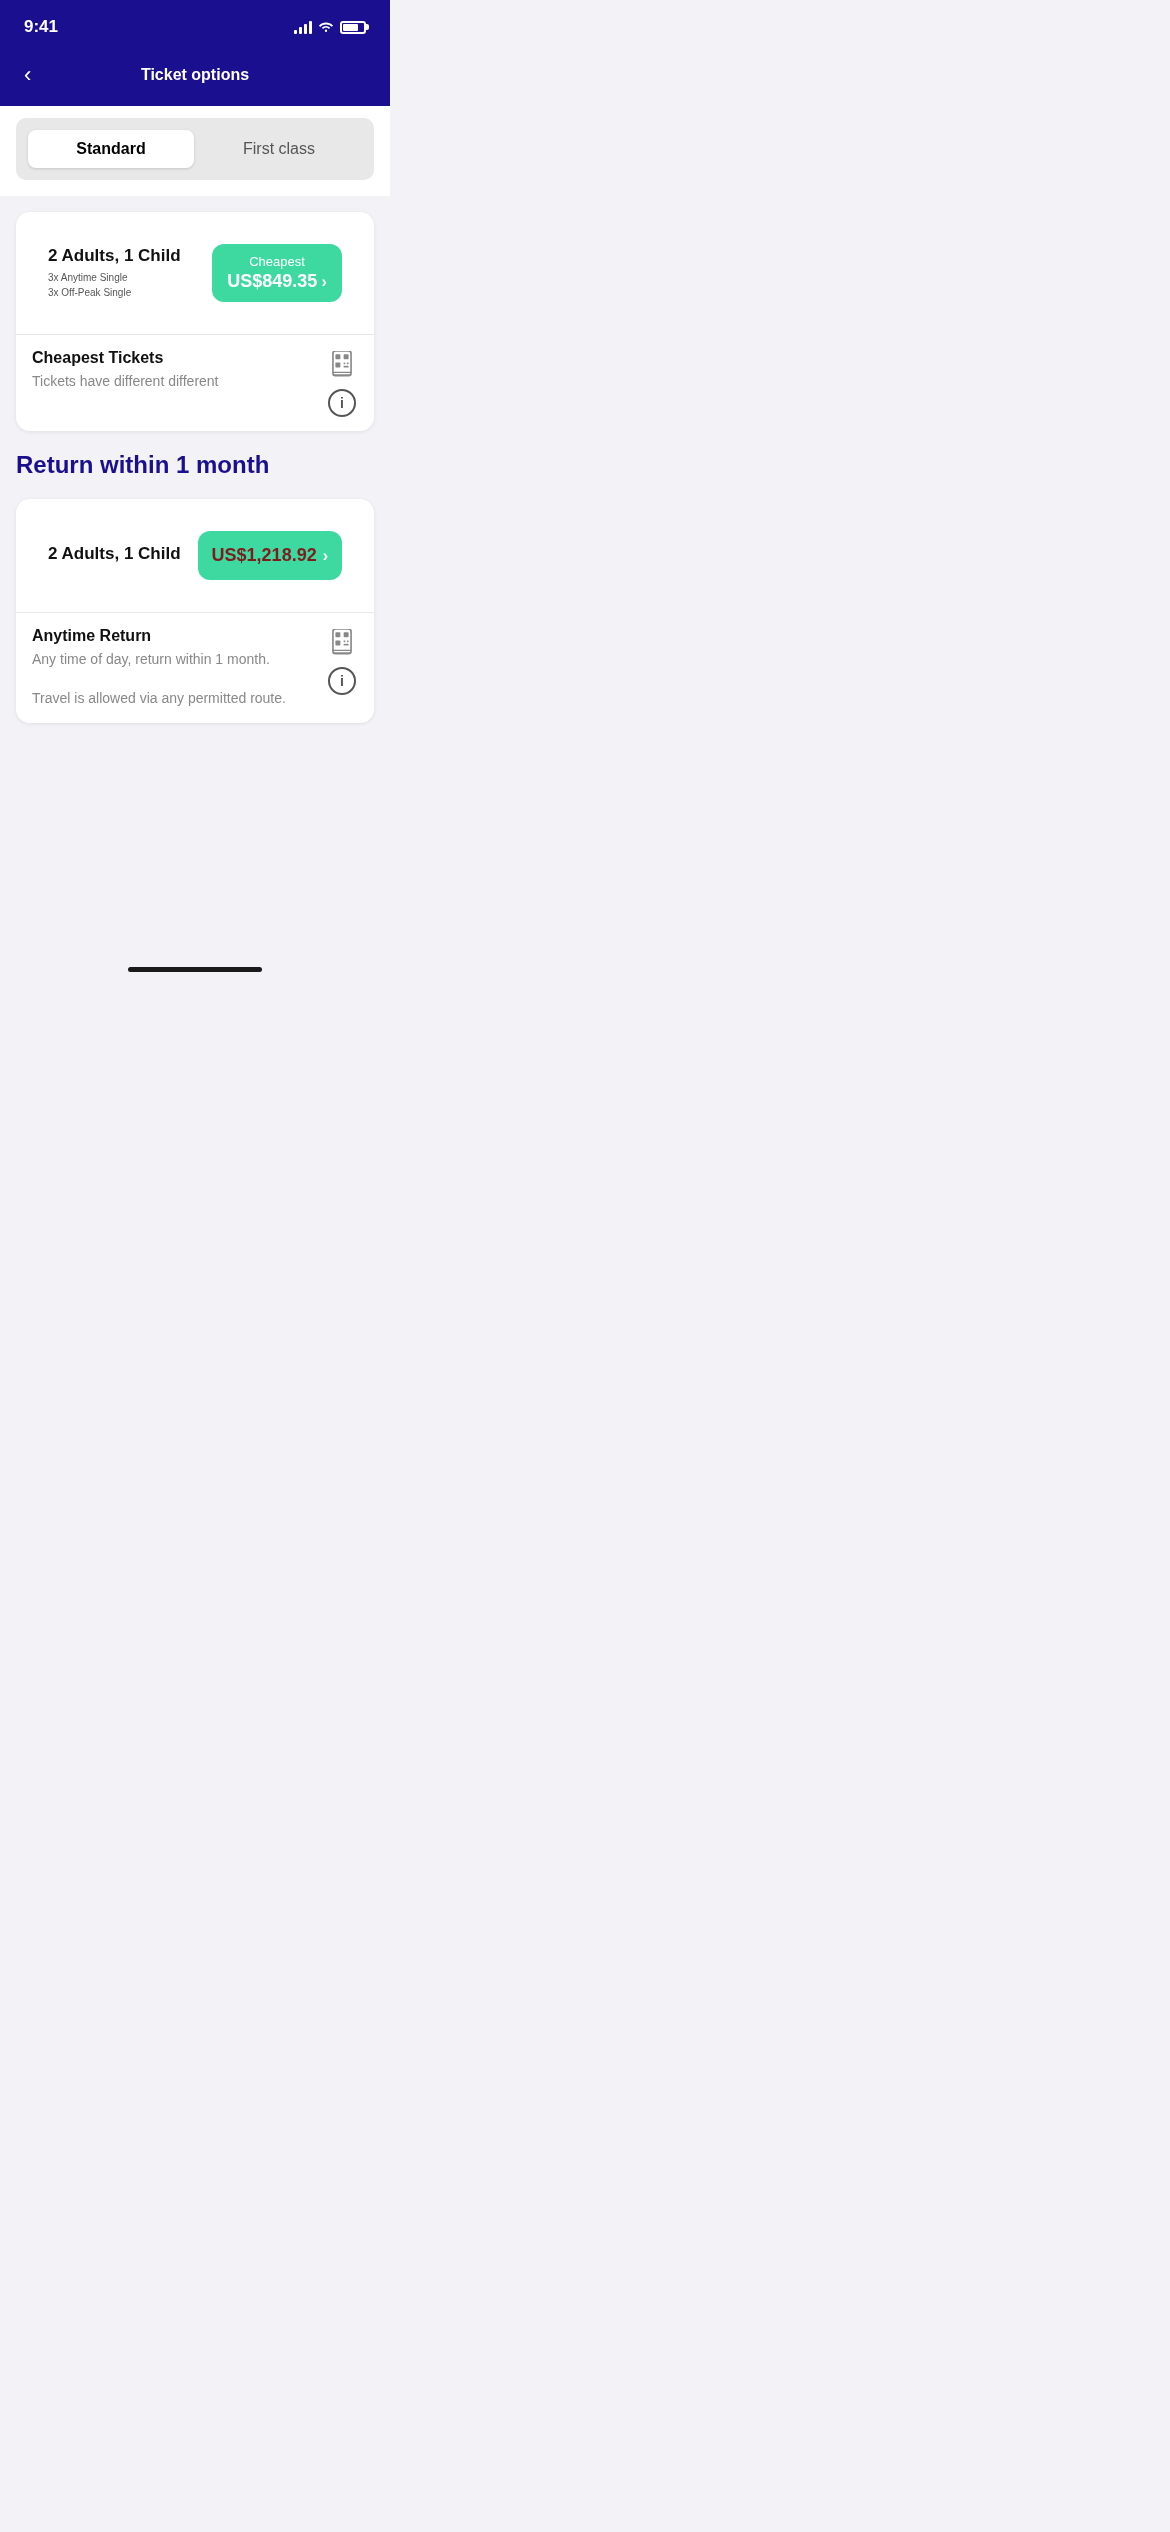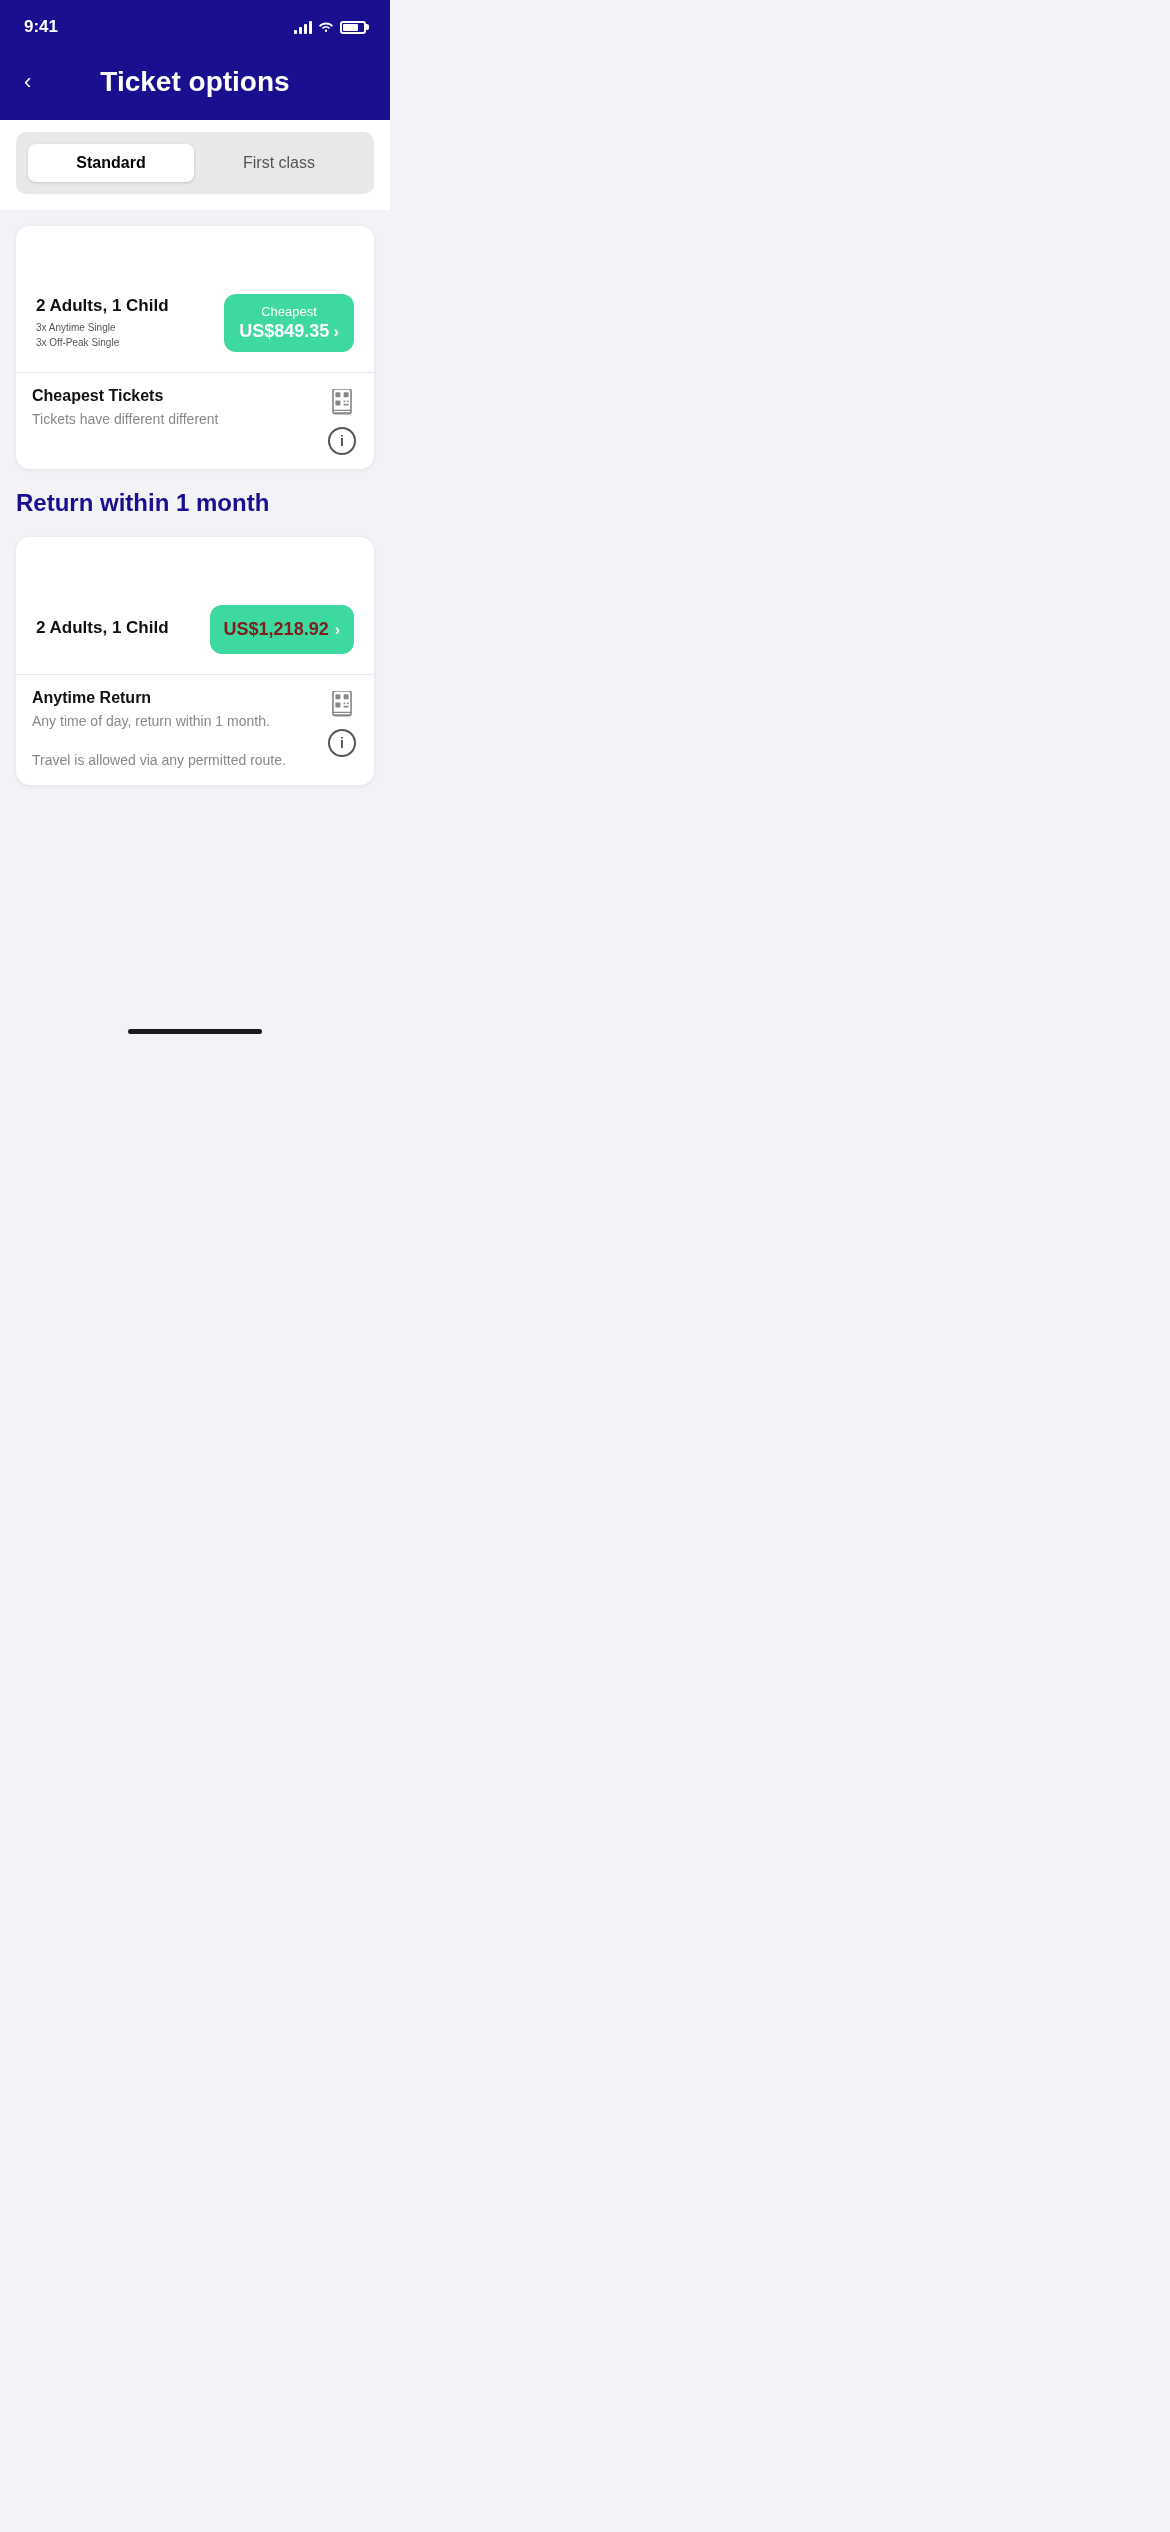--- a/index.html
+++ b/index.html
@@ -88,21 +88,21 @@
       position: absolute;
       left: 20px;
       color: white;
       font-size: 22px;
       font-weight: 300;
       cursor: pointer;
       padding: 4px;
     }
     .nav-title {
       color: white;
-      font-size: 28px;
+      font-size: 16px;
       font-weight: 700;
       text-align: center;
     }
 
     
     .tab-switcher-container {
       background: white;
       padding: 12px 16px 16px;
     }
     .tab-switcher {
@@ -146,23 +146,22 @@
       border-radius: 14px;
       overflow: hidden;
       box-shadow: 0 1px 4px rgba(0,0,0,0.08);
     }
 
     
     .ticket-row {
       display: flex;
       justify-content: space-between;
       align-items: center;
-      padding: 20px;
+      padding: 32px;
       border-bottom: 1px solid #e8e8e8;
-      margin-top: 48px;
     }
     .ticket-info h3 {
       font-size: 17px;
       font-weight: 700;
       color: #111;
       margin-bottom: 4px;
     }
     .ticket-info p {
       font-size: 10px;
       color: #555;

